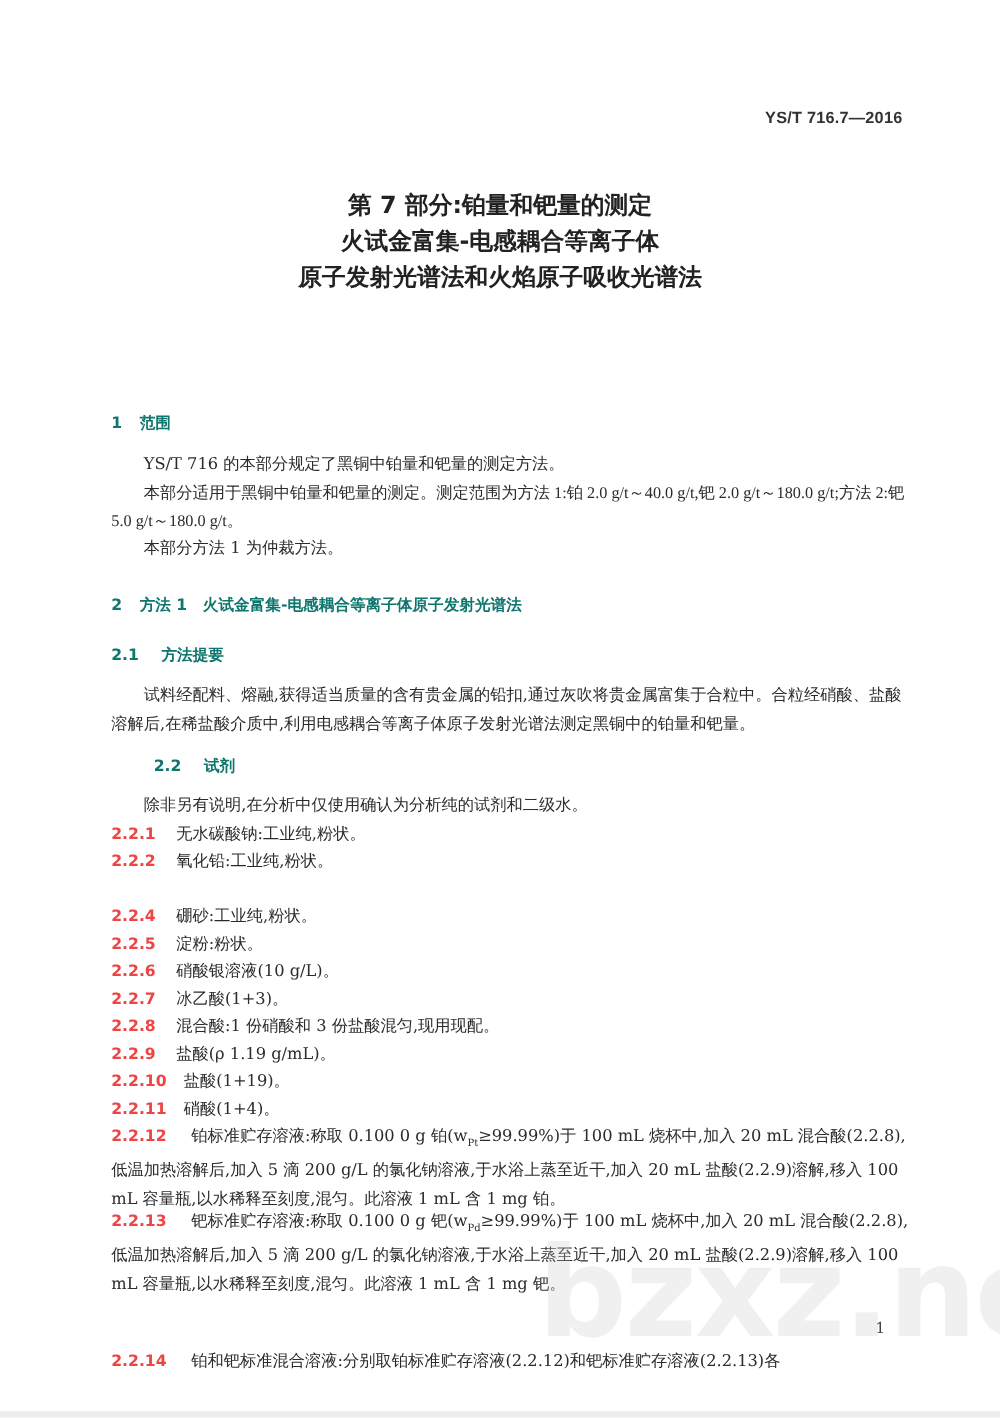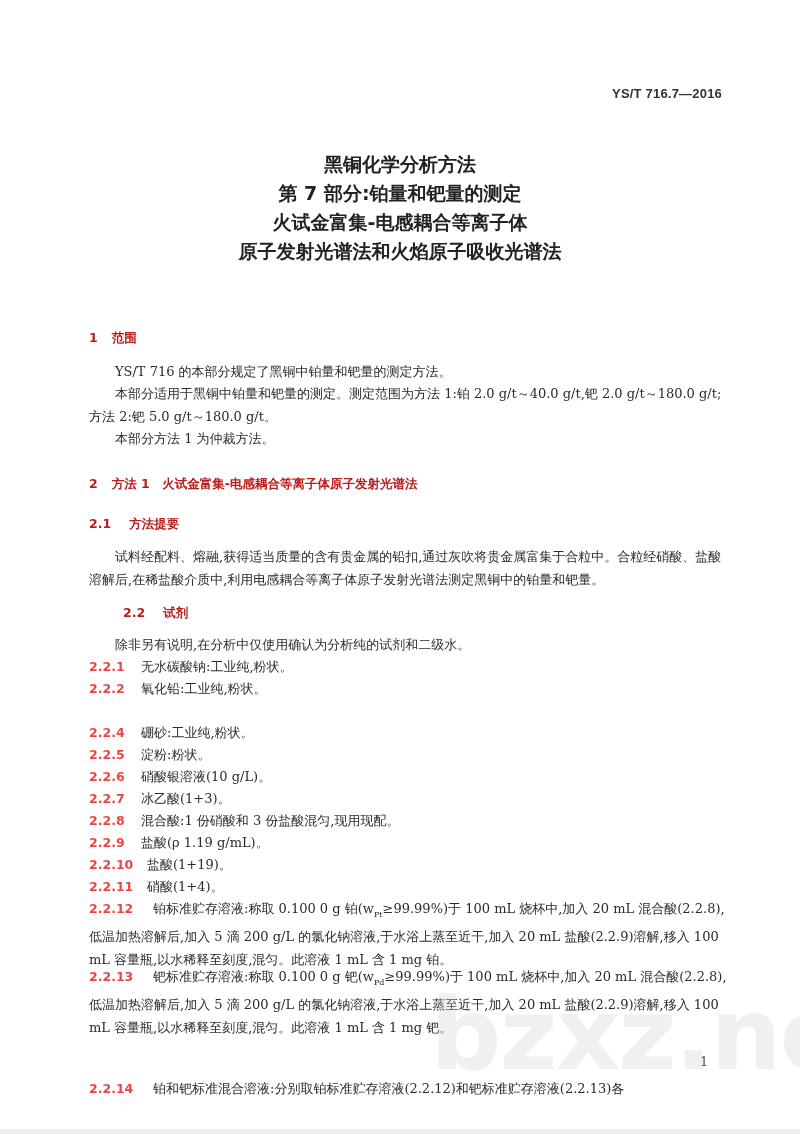--- a/index.html
+++ b/index.html
@@ -25,21 +25,21 @@
     position: absolute; top: 150px; left: 0; width: 800px;
     text-align: center;
     font-family: "DejaVu Sans", "Liberation Sans", sans-serif;
     font-weight: bold; font-size: 19px; color: #222;
     line-height: 29px;
   }
   .title-line { display: block; }
   .sec {
     position: absolute; left: 89px;
     font-family: "DejaVu Sans", "Liberation Sans", sans-serif;
-    font-weight: bold; font-size: 12.5px; color: #b91c1c;
+    font-weight: bold; font-size: 12.5px; color: #0f766e;
   }
   .sec .num { display: inline-block; margin-right: 14px; }
   .sec .num2 { display: inline-block; margin-right: 18px; }
   .p {
     position: absolute; left: 89px; width: 640px;
     font-size: 13px; line-height: 22.5px; color: #2b2b2b;
   }
   .indent { text-indent: 26px; }
   .item {
     position: absolute; left: 89px; width: 640px;
@@ -66,31 +66,30 @@
   sub { font-size: 8px; }
 </style>
 </head>
 <body>
 
 <div class="page">
 
   <div class="std-code">YS/T 716.7—2016</div>
 
   <div class="title-block">
-    <span class="title-line">黑铜化学分析方法</span>
     <span class="title-line">第 7 部分:铂量和钯量的测定</span>
     <span class="title-line">火试金富集-电感耦合等离子体</span>
     <span class="title-line">原子发射光谱法和火焰原子吸收光谱法</span>
   </div>
 
   <div class="sec" style="top:330px;">
     <span class="num">1</span><span>范围</span>
   </div>
   <div class="p indent" style="top:361px;">YS/T 716 的本部分规定了黑铜中铂量和钯量的测定方法。</div>
-  <div class="p indent" style="top:383px;">本部分适用于黑铜中铂量和钯量的测定。测定范围为方法 1:铂 2.0 g/t～40.0 g/t,钯 2.0 g/t～180.0 g/t;方法 2:钯 5.0 g/t～180.0 g/t。</div>
+  <div class="p indent" style="top:383px;font-family:Liberation Serif, serif;">本部分适用于黑铜中铂量和钯量的测定。测定范围为方法 1:铂 2.0 g/t～40.0 g/t,钯 2.0 g/t～180.0 g/t;方法 2:钯 5.0 g/t～180.0 g/t。</div>
   <div class="p indent" style="top:428px;">本部分方法 1 为仲裁方法。</div>
 
   <div class="sec" style="top:476px;">
     <span class="num">2</span><span>方法 1　火试金富集-电感耦合等离子体原子发射光谱法</span>
   </div>
 
   <div class="sec" style="top:516px;">
     <span class="num2">2.1</span><span>方法提要</span>
   </div>
   <div class="p indent" style="top:546px;">试料经配料、熔融,获得适当质量的含有贵金属的铅扣,通过灰吹将贵金属富集于合粒中。合粒经硝酸、盐酸溶解后,在稀盐酸介质中,利用电感耦合等离子体原子发射光谱法测定黑铜中的铂量和钯量。</div>

